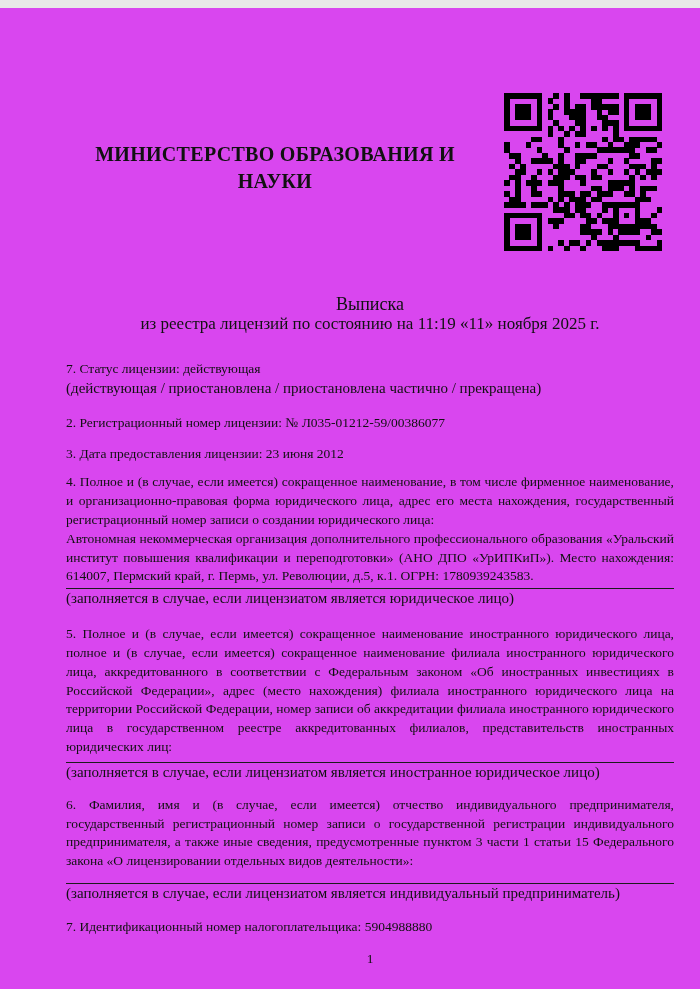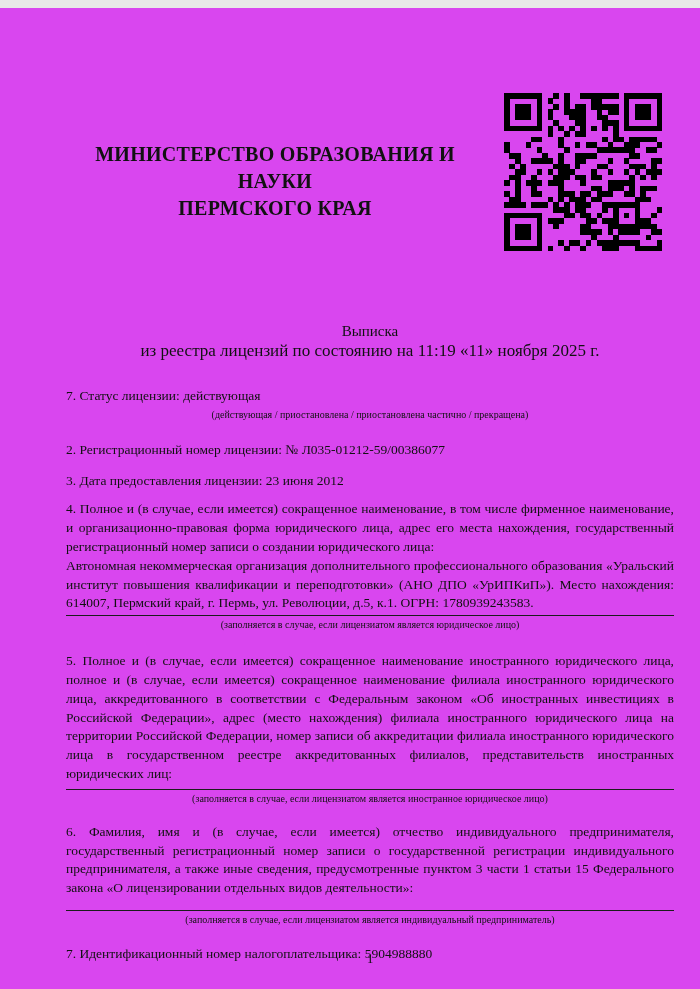--- a/index.html
+++ b/index.html
@@ -18,33 +18,33 @@
   }
   
   .org-header{width:418px;margin-top:133px;text-align:center;}
   .org-title{font-weight:bold;font-size:20px;line-height:27px;letter-spacing:.3px;}
   .org-caption{font-size:10.5px;line-height:14px;margin-top:2px;}
   
   .qr{position:absolute;left:504px;top:85px;width:158px;height:158px;}
   .qr svg{display:block;width:158px;height:158px;}
   
   .doc-title-block{text-align:center;margin-top:100px;}
-  .doc-title{font-size:15px;line-height:19px;}
+  .doc-title{font-size:18px;line-height:19px;}
   .doc-date{font-size:17px;line-height:19px;}
   
   .field{margin:0;}
   .f1{margin-top:27px;}
   .f2{margin-top:19px;}
   .f3{margin-top:12px;}
   .f4{margin-top:10px;}
   .f5{margin-top:20px;}
   .f6{margin-top:17px;}
   .f7{margin-top:18px;}
   .para{text-align:justify;}
-  .note{font-size:10px;line-height:14px;text-align:center;margin-top:2px;}
+  .note{font-size:15px;line-height:14px;margin-top:2px;}
   .rule{border-top:1.8px solid #1c1c1c;margin-top:5px;}
   .rule-tight{border-top:1.8px solid #1c1c1c;margin-top:2px;}
   .rule-gap{border-top:1.8px solid #1c1c1c;margin-top:12px;}
   
   .page-number{
     position:absolute;left:66px;top:941px;width:608px;
     text-align:center;font-size:13.5px;line-height:19px;
   }
 </style>
 </head>
@@ -453,21 +453,20 @@
         <rect x="26" y="28" width="1.03" height="1.03" fill="#000000"></rect>
         <rect x="27" y="28" width="1.03" height="1.03" fill="#000000"></rect>
         <rect x="28" y="28" width="1.03" height="1.03" fill="#000000"></rect>
       </svg>
   </div>
 
   <div class="content">
 
     <div class="org-header">
       <div class="org-title">МИНИСТЕРСТВО ОБРАЗОВАНИЯ И НАУКИ</div>
-      <div class="org-title">ПЕРМСКОГО КРАЯ</div>
     </div>
 
     <div class="doc-title-block">
       <div class="doc-title">Выписка</div>
       <div class="doc-date">из реестра лицензий по состоянию на 11:19 «11» ноября 2025 г.</div>
     </div>
 
     <div class="field f1">
       <div>7. Статус лицензии: действующая</div>
       <div class="note">(действующая / приостановлена / приостановлена частично / прекращена)</div>

